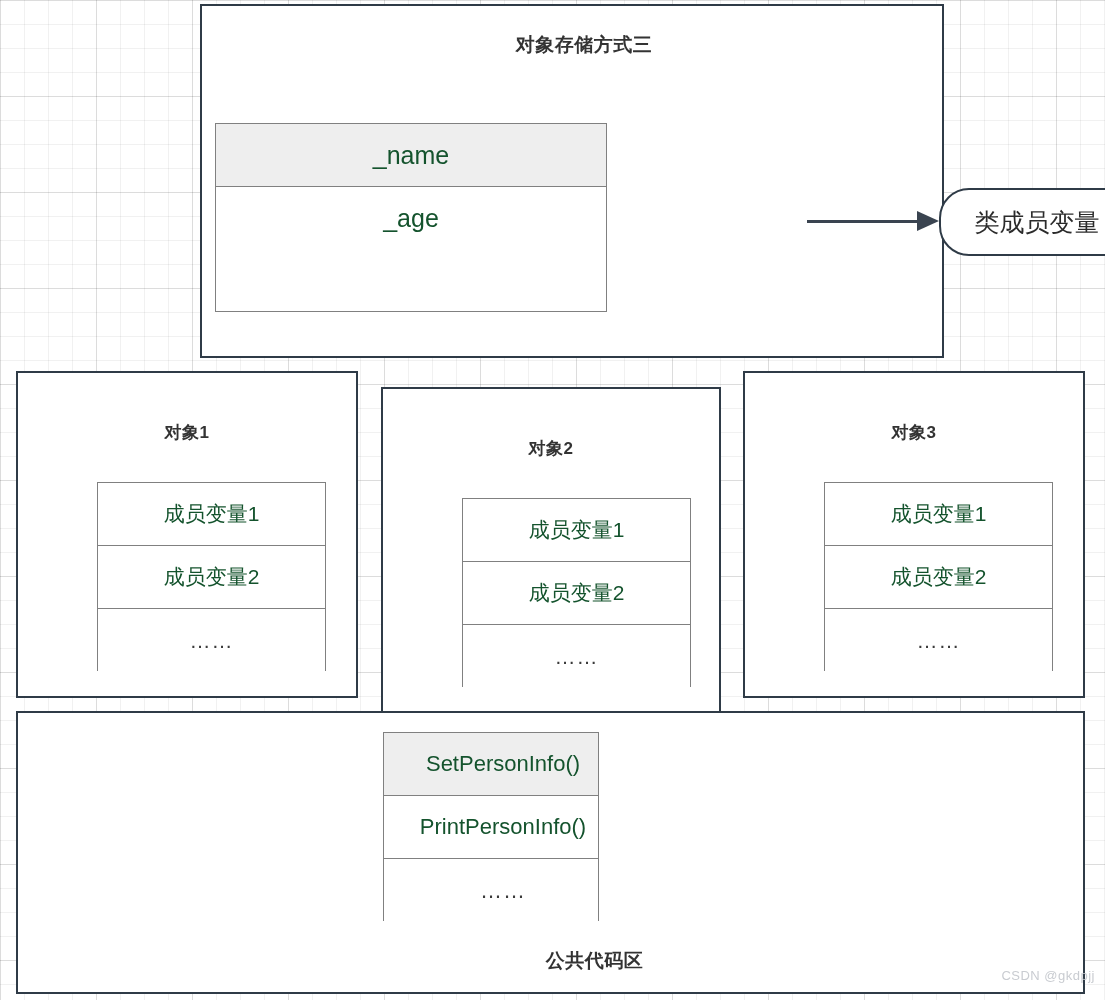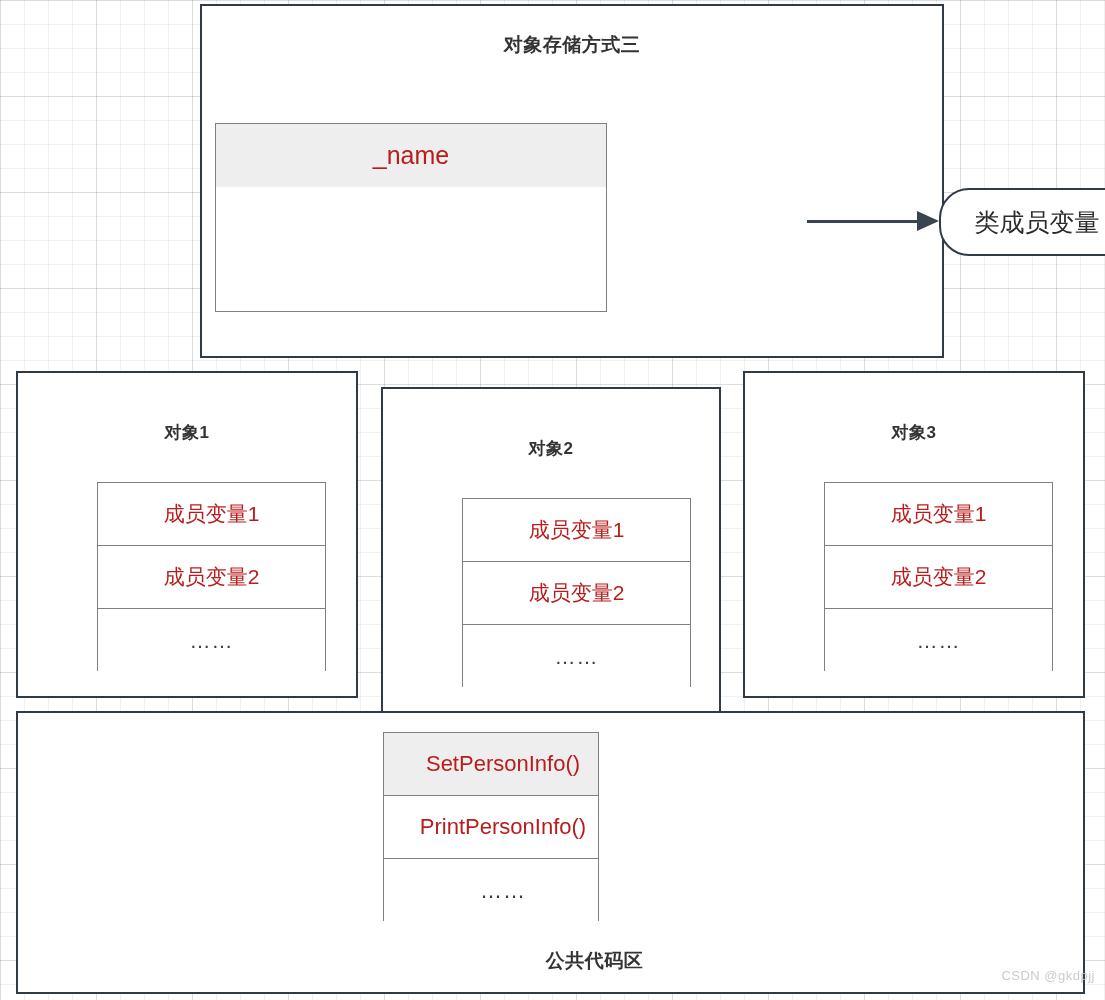--- a/index.html
+++ b/index.html
@@ -49,38 +49,38 @@
   
   .frame-title {
     position: absolute;
     left: 0;
     width: 100%;
     text-align: center;
     font-weight: bold;
     color: #333333;
     letter-spacing: 0.5px;
   }
-  #storage-title  { top: 26px;  font-size: 19px; }
+  #storage-title  { top: 26px;  font-size: 19px; margin-left: 12px; }
   .object-title   { top: 48px;  font-size: 17px; }
   #public-title   { bottom: 18px; font-size: 19px; padding-left: 44px; }
 
   
   .stack-table {
     position: absolute;
     box-sizing: border-box;
     border: 1.5px solid #808080;
     background-color: #ffffff;
   }
   .stack-row {
     box-sizing: border-box;
     display: flex;
     align-items: center;
     justify-content: center;
     border-bottom: 1.5px solid #808080;
-    color: #b91c1c;
+    color: #14532d;
     background-color: #ffffff;
     white-space: nowrap;
   }
   .stack-row:last-child { border-bottom: none; }
   .stack-row.shaded { background-color: #eeeeee; }
   .stack-row.ellipsis { font-size: 17px; letter-spacing: 1px; color: #3a3a3a; }
 
   
   #member-table {
     left: 13px;
@@ -166,20 +166,21 @@
 </head>
 <body>
 
 <div id="canvas">
 
   <div class="frame" id="frame-storage">
     <div class="frame-title" id="storage-title">对象存储方式三</div>
 
     <div class="stack-table" id="member-table">
       <div class="stack-row shaded">_name</div>
+      <div class="stack-row">_age</div>
     </div>
 
     <div class="connector-line" id="arrow-line"></div>
     <div id="arrow-head"></div>
 
     <div class="pill" id="pill-member-var">类成员变量</div>
   </div>
 
   <div class="frame" id="frame-object-1">
     <div class="frame-title object-title">对象1</div>

